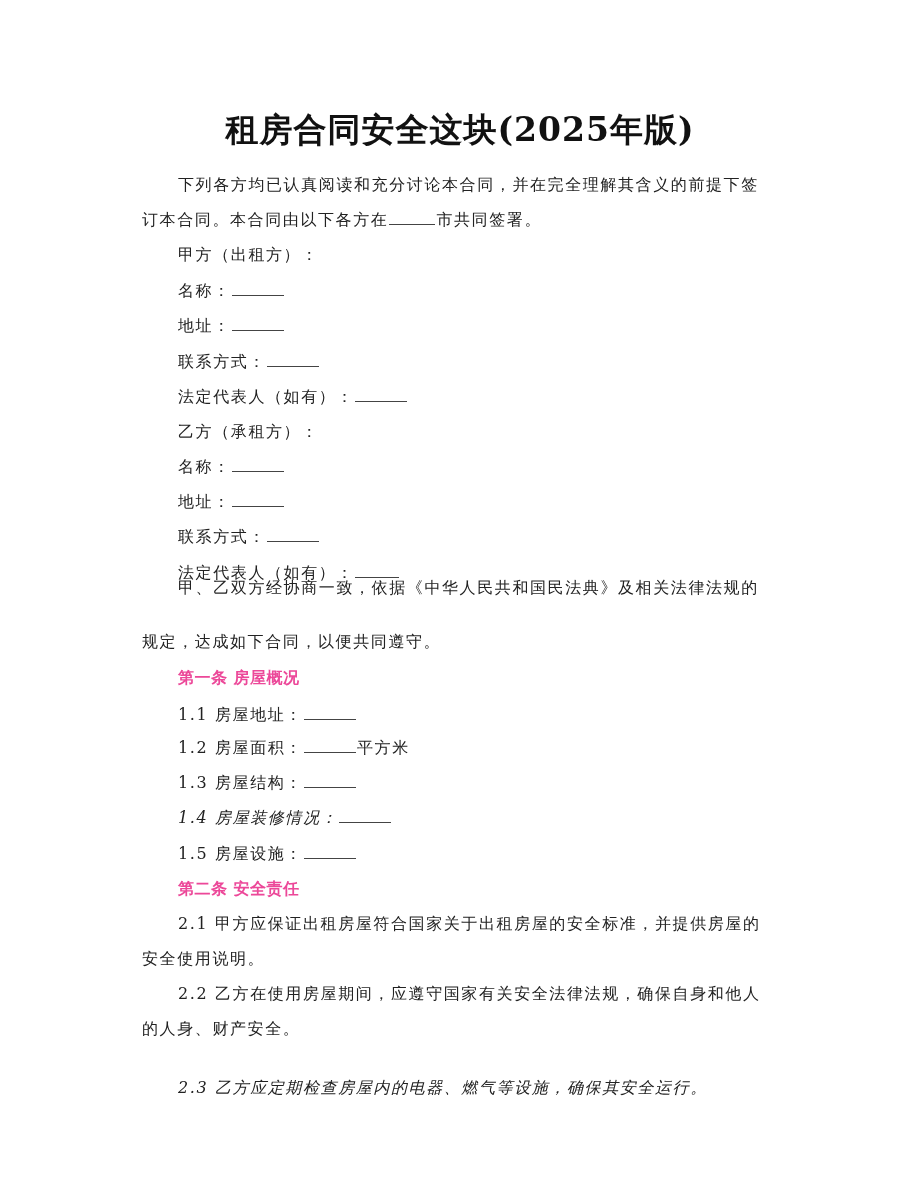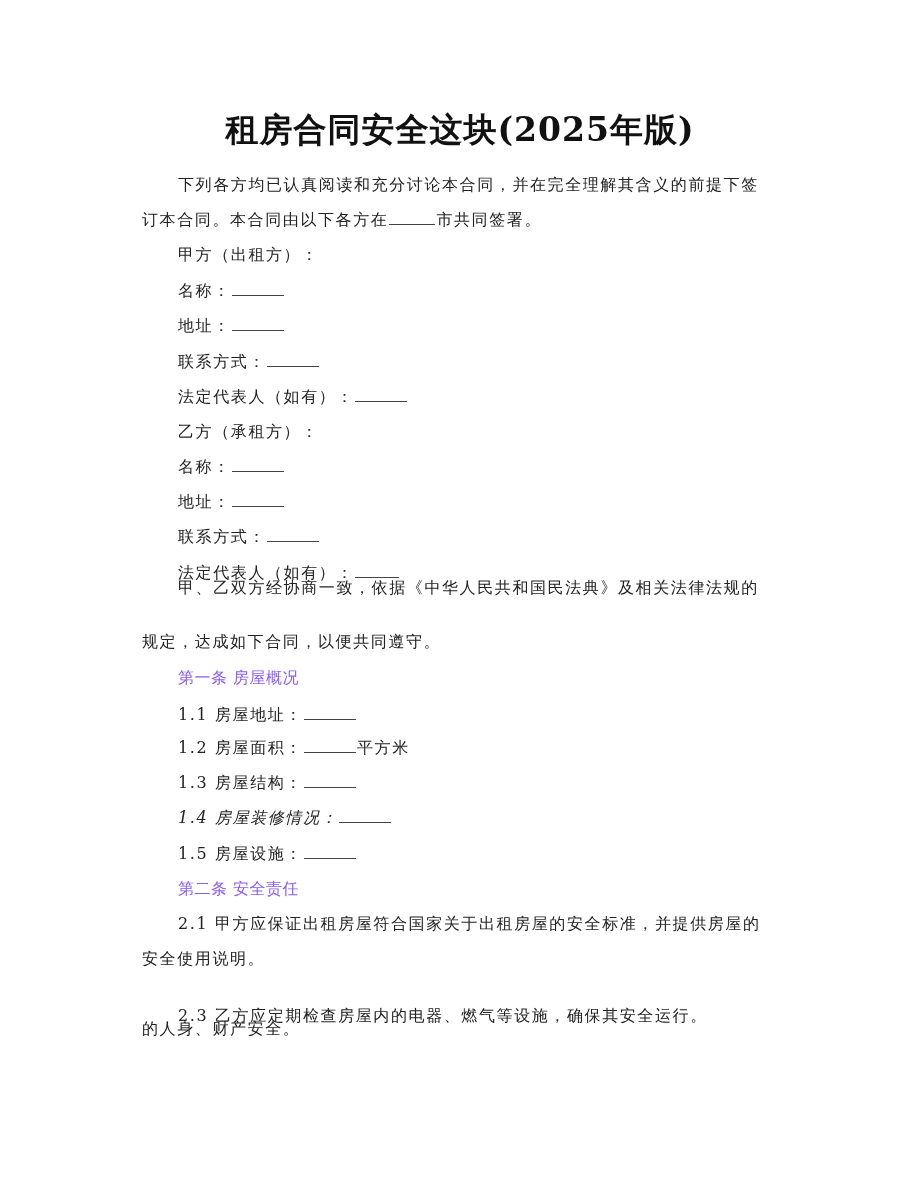--- a/index.html
+++ b/index.html
@@ -4,21 +4,21 @@
   <style>
     html, body { margin: 0; padding: 0; background: #ffffff; }
     body { width: 920px; height: 1191px; position: relative; overflow: hidden;
            font-family: "DejaVu Serif", "Liberation Serif", serif; color: #1a1a1a; }
     .page { position: absolute; left: 0; top: 0; width: 920px; height: 1191px; padding-left: 44px; }
     .title { position: absolute; left: 0; width: 920px; top: 108px; text-align: center;
              font-size: 33px; font-weight: bold; letter-spacing: 1px; color: #111; }
     .line { position: absolute; font-size: 16px; white-space: nowrap; letter-spacing: 1.6px; color: #222; }
     .ind { left: 178px; }
     .full { left: 142px; }
-    .bold { font-weight: normal; letter-spacing: 0.5px; color: #8b5cf6; text-align: center; }
+    .bold { font-weight: bold; letter-spacing: 0.5px; color: #ec4899; text-align: center; }
     .blank { display: inline-block; border-bottom: 1px solid #444; height: 14px; vertical-align: baseline; margin: 0 1px; }
   </style>
 </head>
 <body>
 
 <div class="page">
 
   <div class="title">租房合同安全这块(2025年版)</div>
 
   <div class="line ind" style="top:175px;">下列各方均已认真阅读和充分讨论本合同，并在完全理解其含义的前提下签</div>
@@ -44,16 +44,17 @@
   <div class="line ind bold" style="top:668px;">第一条 房屋概况</div>
   <div class="line ind" style="top:705px;"><span>1.1</span> <span>房屋地址：</span><span class="blank" style="width:52px;"></span></div>
   <div class="line ind" style="top:738px;"><span>1.2</span> <span>房屋面积：</span><span class="blank" style="width:52px;"></span><span>平方米</span></div>
   <div class="line ind" style="top:773px;"><span>1.3</span> <span>房屋结构：</span><span class="blank" style="width:52px;"></span></div>
   <div class="line ind" style="top:808px;font-style:italic;"><span>1.4</span> <span>房屋装修情况：</span><span class="blank" style="width:52px;"></span></div>
   <div class="line ind" style="top:844px;"><span>1.5</span> <span>房屋设施：</span><span class="blank" style="width:52px;"></span></div>
 
   <div class="line ind bold" style="top:879px;">第二条 安全责任</div>
   <div class="line ind" style="top:914px;">2.1 甲方应保证出租房屋符合国家关于出租房屋的安全标准，并提供房屋的</div>
   <div class="line full" style="top:949px;">安全使用说明。</div>
+  <div class="line ind" style="top:984px;">2.2 乙方在使用房屋期间，应遵守国家有关安全法律法规，确保自身和他人</div>
   <div class="line full" style="top:1019px;">的人身、财产安全。</div>
-  <div class="line ind" style="top:1006px;">2.3 乙方应定期检查房屋内的电器、燃气等设施，确保其安全运行。</div>
+  <div class="line ind" style="top:1078px;font-style:italic;">2.3 乙方应定期检查房屋内的电器、燃气等设施，确保其安全运行。</div>
 
 </div>
 
 </body></html>

